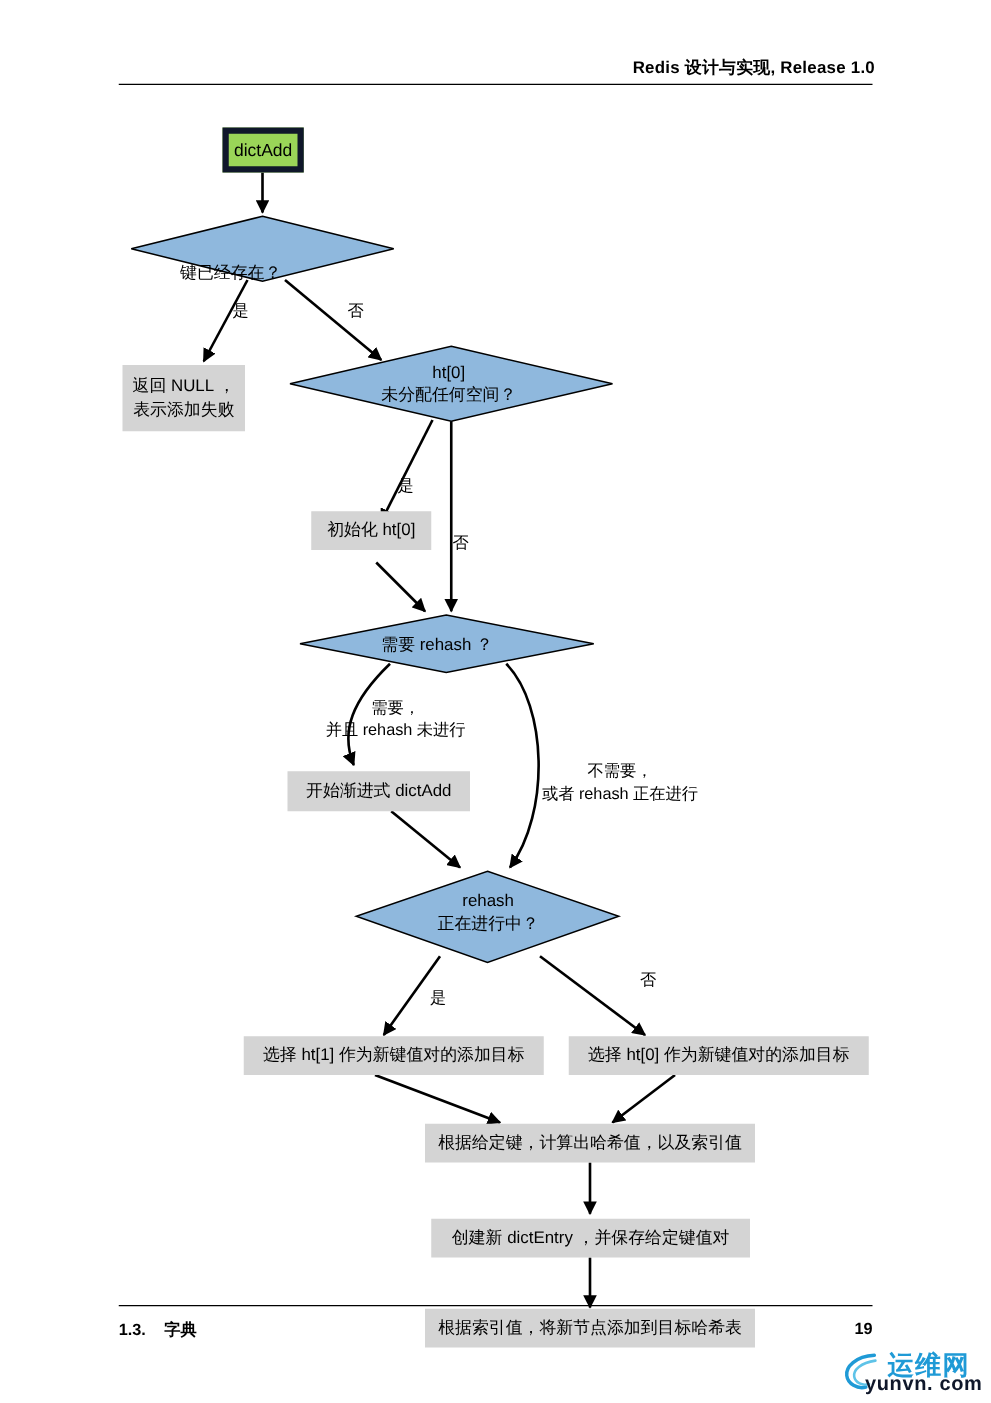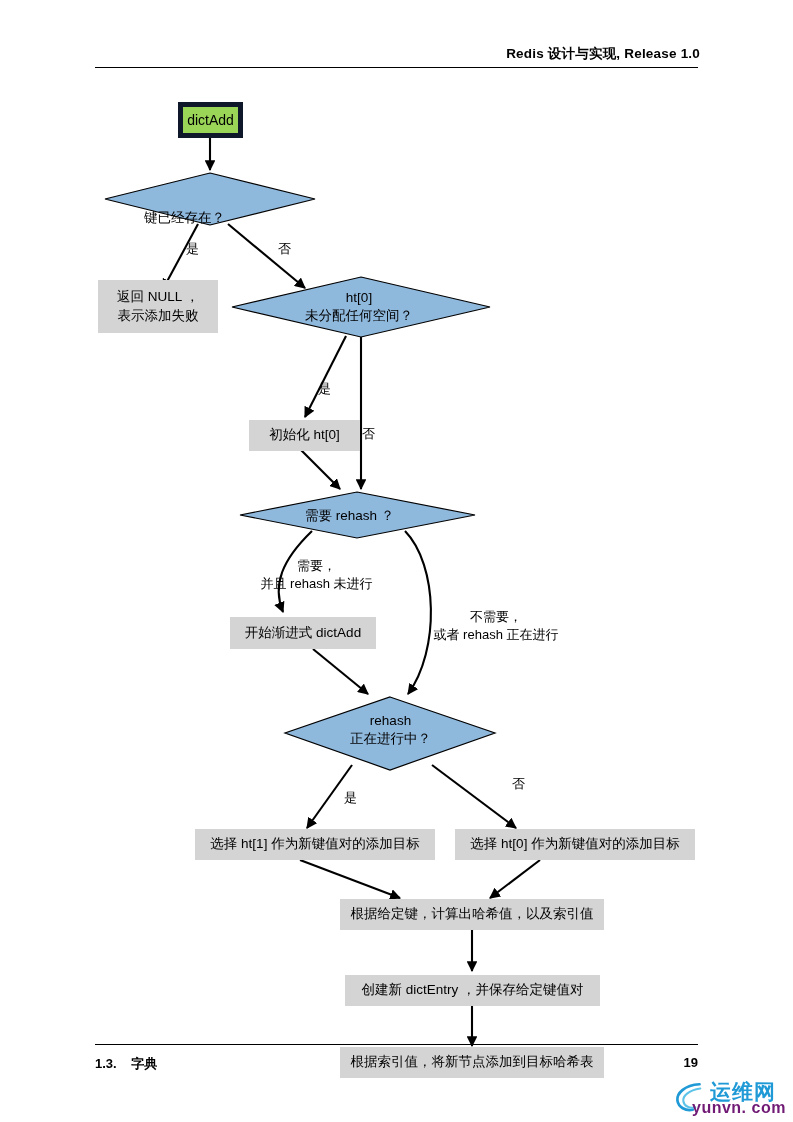--- a/index.html
+++ b/index.html
@@ -101,21 +101,21 @@
     color: #1f9ad6;
     letter-spacing: 1px;
     white-space: nowrap;
   }
   #logo .logo-en {
     position: absolute;
     left: 20px;
     top: 21px;
     font-size: 16px;
     font-weight: bold;
-    color: #701a75;
+    color: #0f172a;
     letter-spacing: 0.5px;
     white-space: nowrap;
   }
 
   
   #chart-svg {
     position: absolute;
     left: 0;
     top: 0;
     width: 793px;
@@ -212,31 +212,31 @@
 
     <line x1="472" y1="930" x2="472" y2="971" stroke="#000" stroke-width="2.1" marker-end="url(#arrow)"></line>
 
     <line x1="472" y1="1006" x2="472" y2="1046" stroke="#000" stroke-width="2.1" marker-end="url(#arrow)"></line>
   </svg>
 
   <div class="node node-start" style="left:178px; top:102px; width:65px; height:36px;">dictAdd</div>
 
   <div class="diamond-label" style="left:144px; top:190px;margin-top:19px;">键已经存在？</div>
 
-  <div class="node node-proc" style="left:98px; top:280px; width:120px; height:53px; flex-direction:column;">
+  <div class="node node-proc" style="left:98px; top:292px; width:98px; height:53px; flex-direction:column;">
     <span>返回 NULL ，</span>
     <span>表示添加失败</span>
   </div>
 
   <div class="diamond-label" style="left:305px; top:289px;">
     <div>ht[0]</div>
     <div>未分配任何空间？</div>
   </div>
 
-  <div class="node node-proc" style="left:249px; top:420px; width:111px; height:31px;">初始化 ht[0]</div>
+  <div class="node node-proc" style="left:249px; top:409px; width:96px; height:31px;">初始化 ht[0]</div>
 
   <div class="diamond-label" style="left:305px; top:507px;">需要 rehash ？</div>
 
   <div class="node node-proc" style="left:230px; top:617px; width:146px; height:32px;">开始渐进式 dictAdd</div>
 
   <div class="diamond-label" style="left:350px; top:712px;">
     <div>rehash</div>
     <div>正在进行中？</div>
   </div>
 

